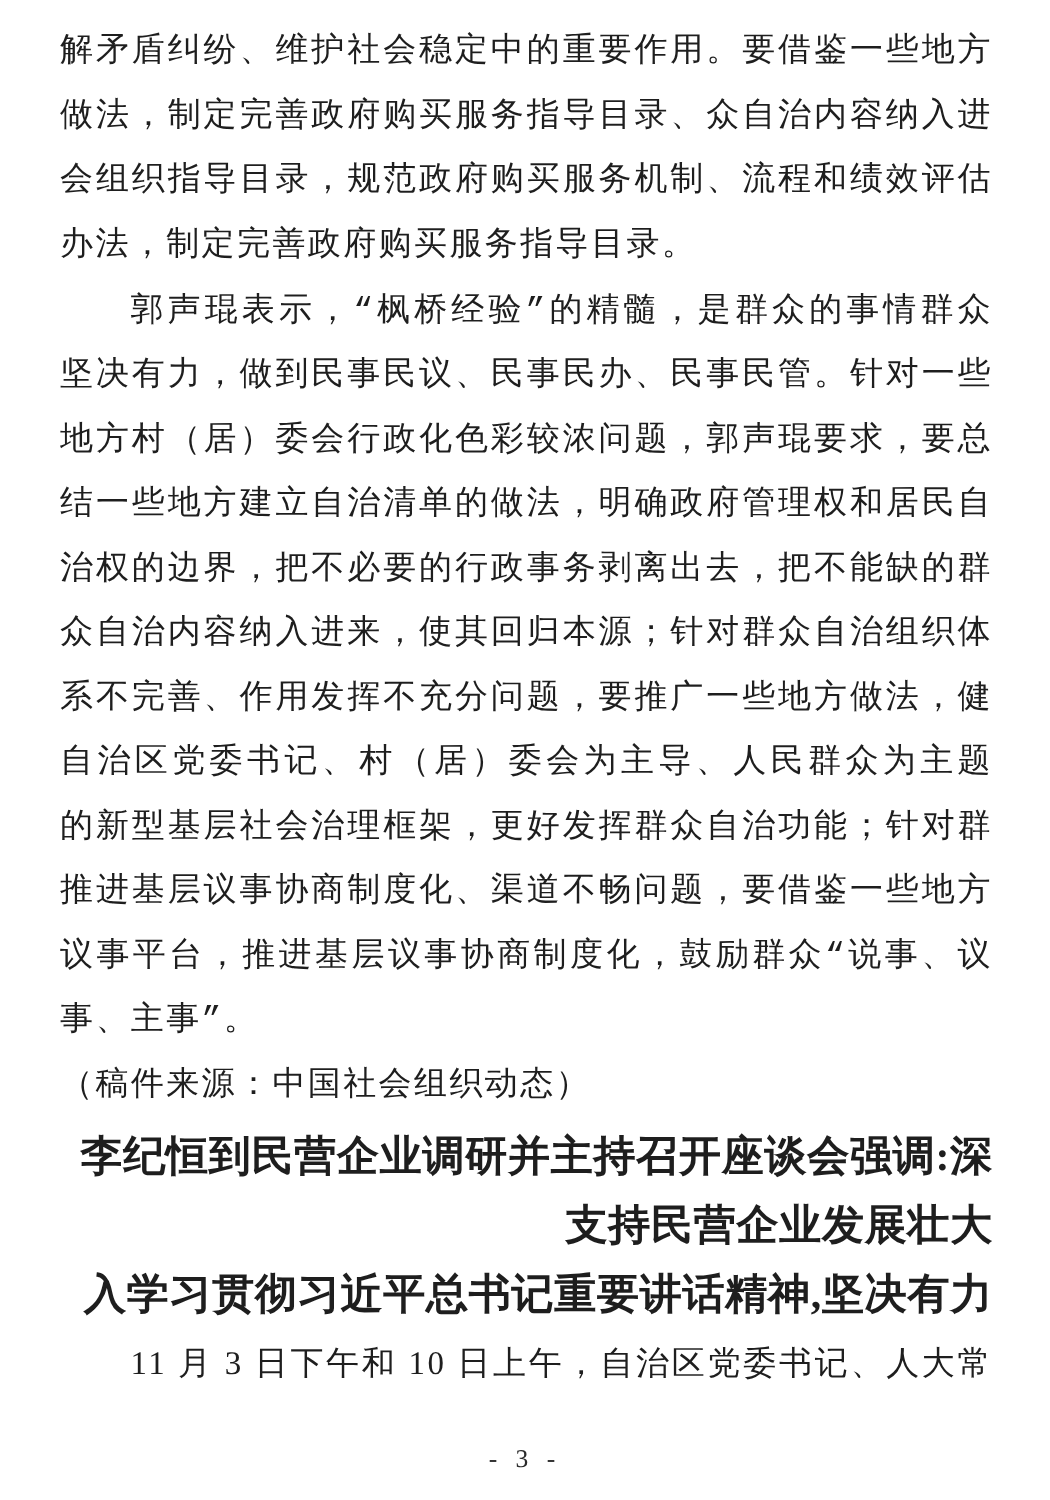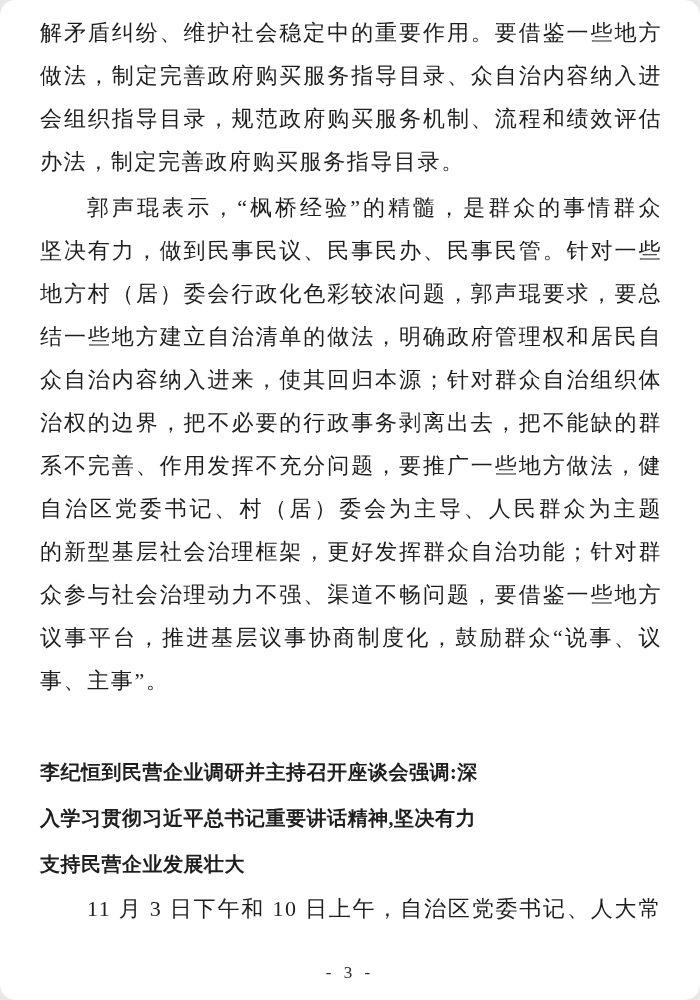--- a/index.html
+++ b/index.html
@@ -1,15 +1,15 @@
 <!DOCTYPE html>
 <html lang="zh"><head>
 <meta charset="utf-8">
 <style>
-  * { margin: 0; padding: 0; box-sizing: border-box; border-radius: 15px; }
+  * { margin: 0; padding: 0; box-sizing: border-box; }
   html, body { background: #e8e8e8; }
   .page {
     position: relative;
     width: 700px;
     height: 1000px;
     margin: 0 auto;
     background: #ffffff;
     color: #1e1e1e;
     font-family: "Liberation Serif", "DejaVu Serif", serif;
     overflow: hidden;
@@ -27,35 +27,35 @@
     letter-spacing: 1.6px;
     white-space: nowrap;
   }
   .jline {
     white-space: normal;
     text-align: justify;
     text-align-last: justify;
     overflow: hidden;
   }
   .ind { text-indent: 47px; }
-  .para2 { margin-top: 3px; }
+  .para2 { margin-top: 3px; font-family: Liberation Mono, monospace; }
   .closing-line {
     display: flex;
     justify-content: space-between;
     padding-right: 28px;
     flex-direction: column;
   }
   .title-block { margin-top: 47px; }
   .title-line {
-    font-size: 20px;
+    font-size: 28px;
     font-weight: bold;
     line-height: 46px;
     height: 46px;
     letter-spacing: 0.5px;
-    text-align: left;
+    text-align: right;
     white-space: nowrap;
   }
   .page-number {
     position: absolute;
     left: 0;
     right: 0;
     top: 963px;
     text-align: center;
     font-size: 17px;
     letter-spacing: 4px;
@@ -73,36 +73,37 @@
       <div class="line jline">做法，制定完善政府购买服务指导目录、众自治内容纳入进来</div>
       <div class="line jline">会组织指导目录，规范政府购买服务机制、流程和绩效评估</div>
       <div class="line">办法，制定完善政府购买服务指导目录。</div>
     </div>
 
     <div class="paragraph para2">
       <div class="line jline ind">郭声琨表示，“枫桥经验”的精髓，是群众的事情群众</div>
       <div class="line jline">坚决有力，做到民事民议、民事民办、民事民管。针对一些</div>
       <div class="line jline">地方村（居）委会行政化色彩较浓问题，郭声琨要求，要总</div>
       <div class="line jline">结一些地方建立自治清单的做法，明确政府管理权和居民自</div>
+      <div class="line jline">治权的边界，把不必要的行政事务剥离出去，把不能缺的群</div>
       <div class="line jline">众自治内容纳入进来，使其回归本源；针对群众自治组织体</div>
-      <div class="line jline">治权的边界，把不必要的行政事务剥离出去，把不能缺的群</div>
       <div class="line jline">系不完善、作用发挥不充分问题，要推广一些地方做法，健</div>
       <div class="line jline">自治区党委书记、村（居）委会为主导、人民群众为主题</div>
       <div class="line jline">的新型基层社会治理框架，更好发挥群众自治功能；针对群</div>
-      <div class="line jline">众参与社会治理动力不强、渠道不畅问题，要借鉴一些地方</div>
+      <div class="line jline">推进基层议事协商制度化、渠道不畅问题，要借鉴一些地方</div>
       <div class="line jline">议事平台，推进基层议事协商制度化，鼓励群众“说事、议</div>
       <div class="line closing-line">
         <span>事、主事”。</span>
+        <span>（稿件来源：中国社会组织动态）</span>
       </div>
     </div>
 
     <div class="title-block">
       <div class="title-line">李纪恒到民营企业调研并主持召开座谈会强调:深</div>
+      <div class="title-line">支持民营企业发展壮大</div>
       <div class="title-line">入学习贯彻习近平总书记重要讲话精神,坚决有力</div>
-      <div class="title-line">支持民营企业发展壮大</div>
     </div>
 
     <div class="paragraph">
       <div class="line jline ind">11 月 3 日下午和 10 日上午，自治区党委书记、人大常</div>
     </div>
 
   </div>
 
   <div class="page-number">- 3 -</div>
 </div>

